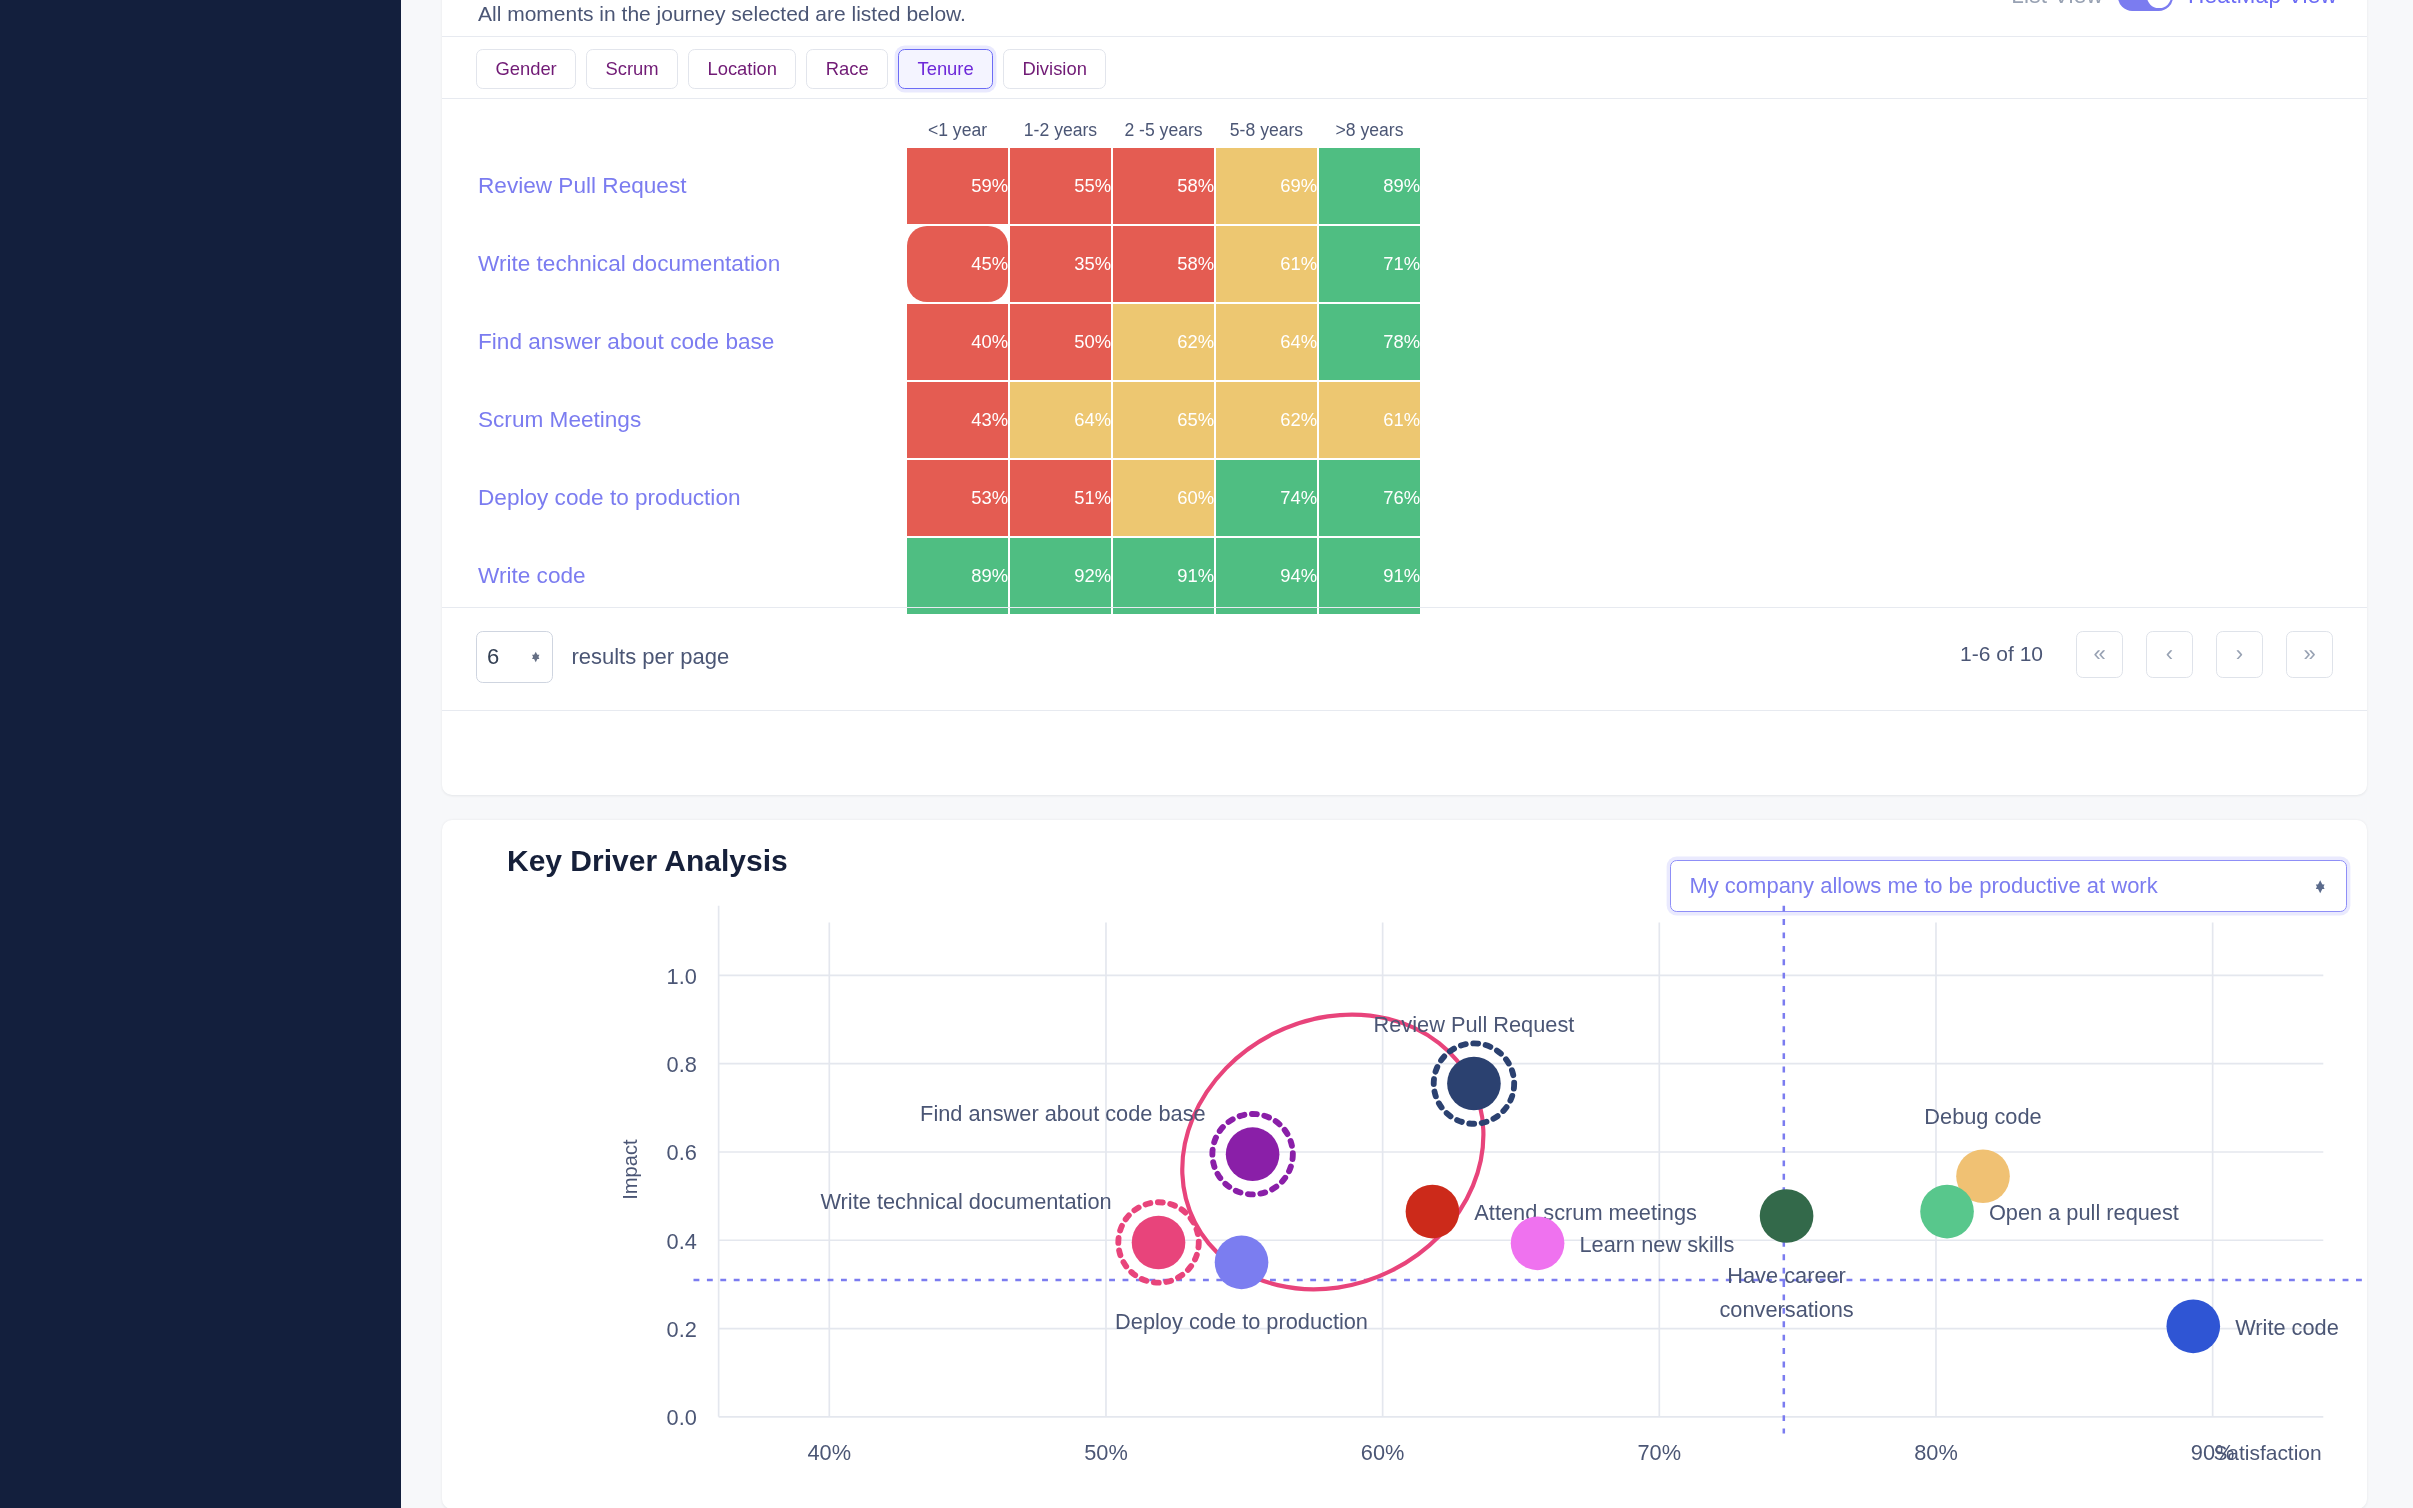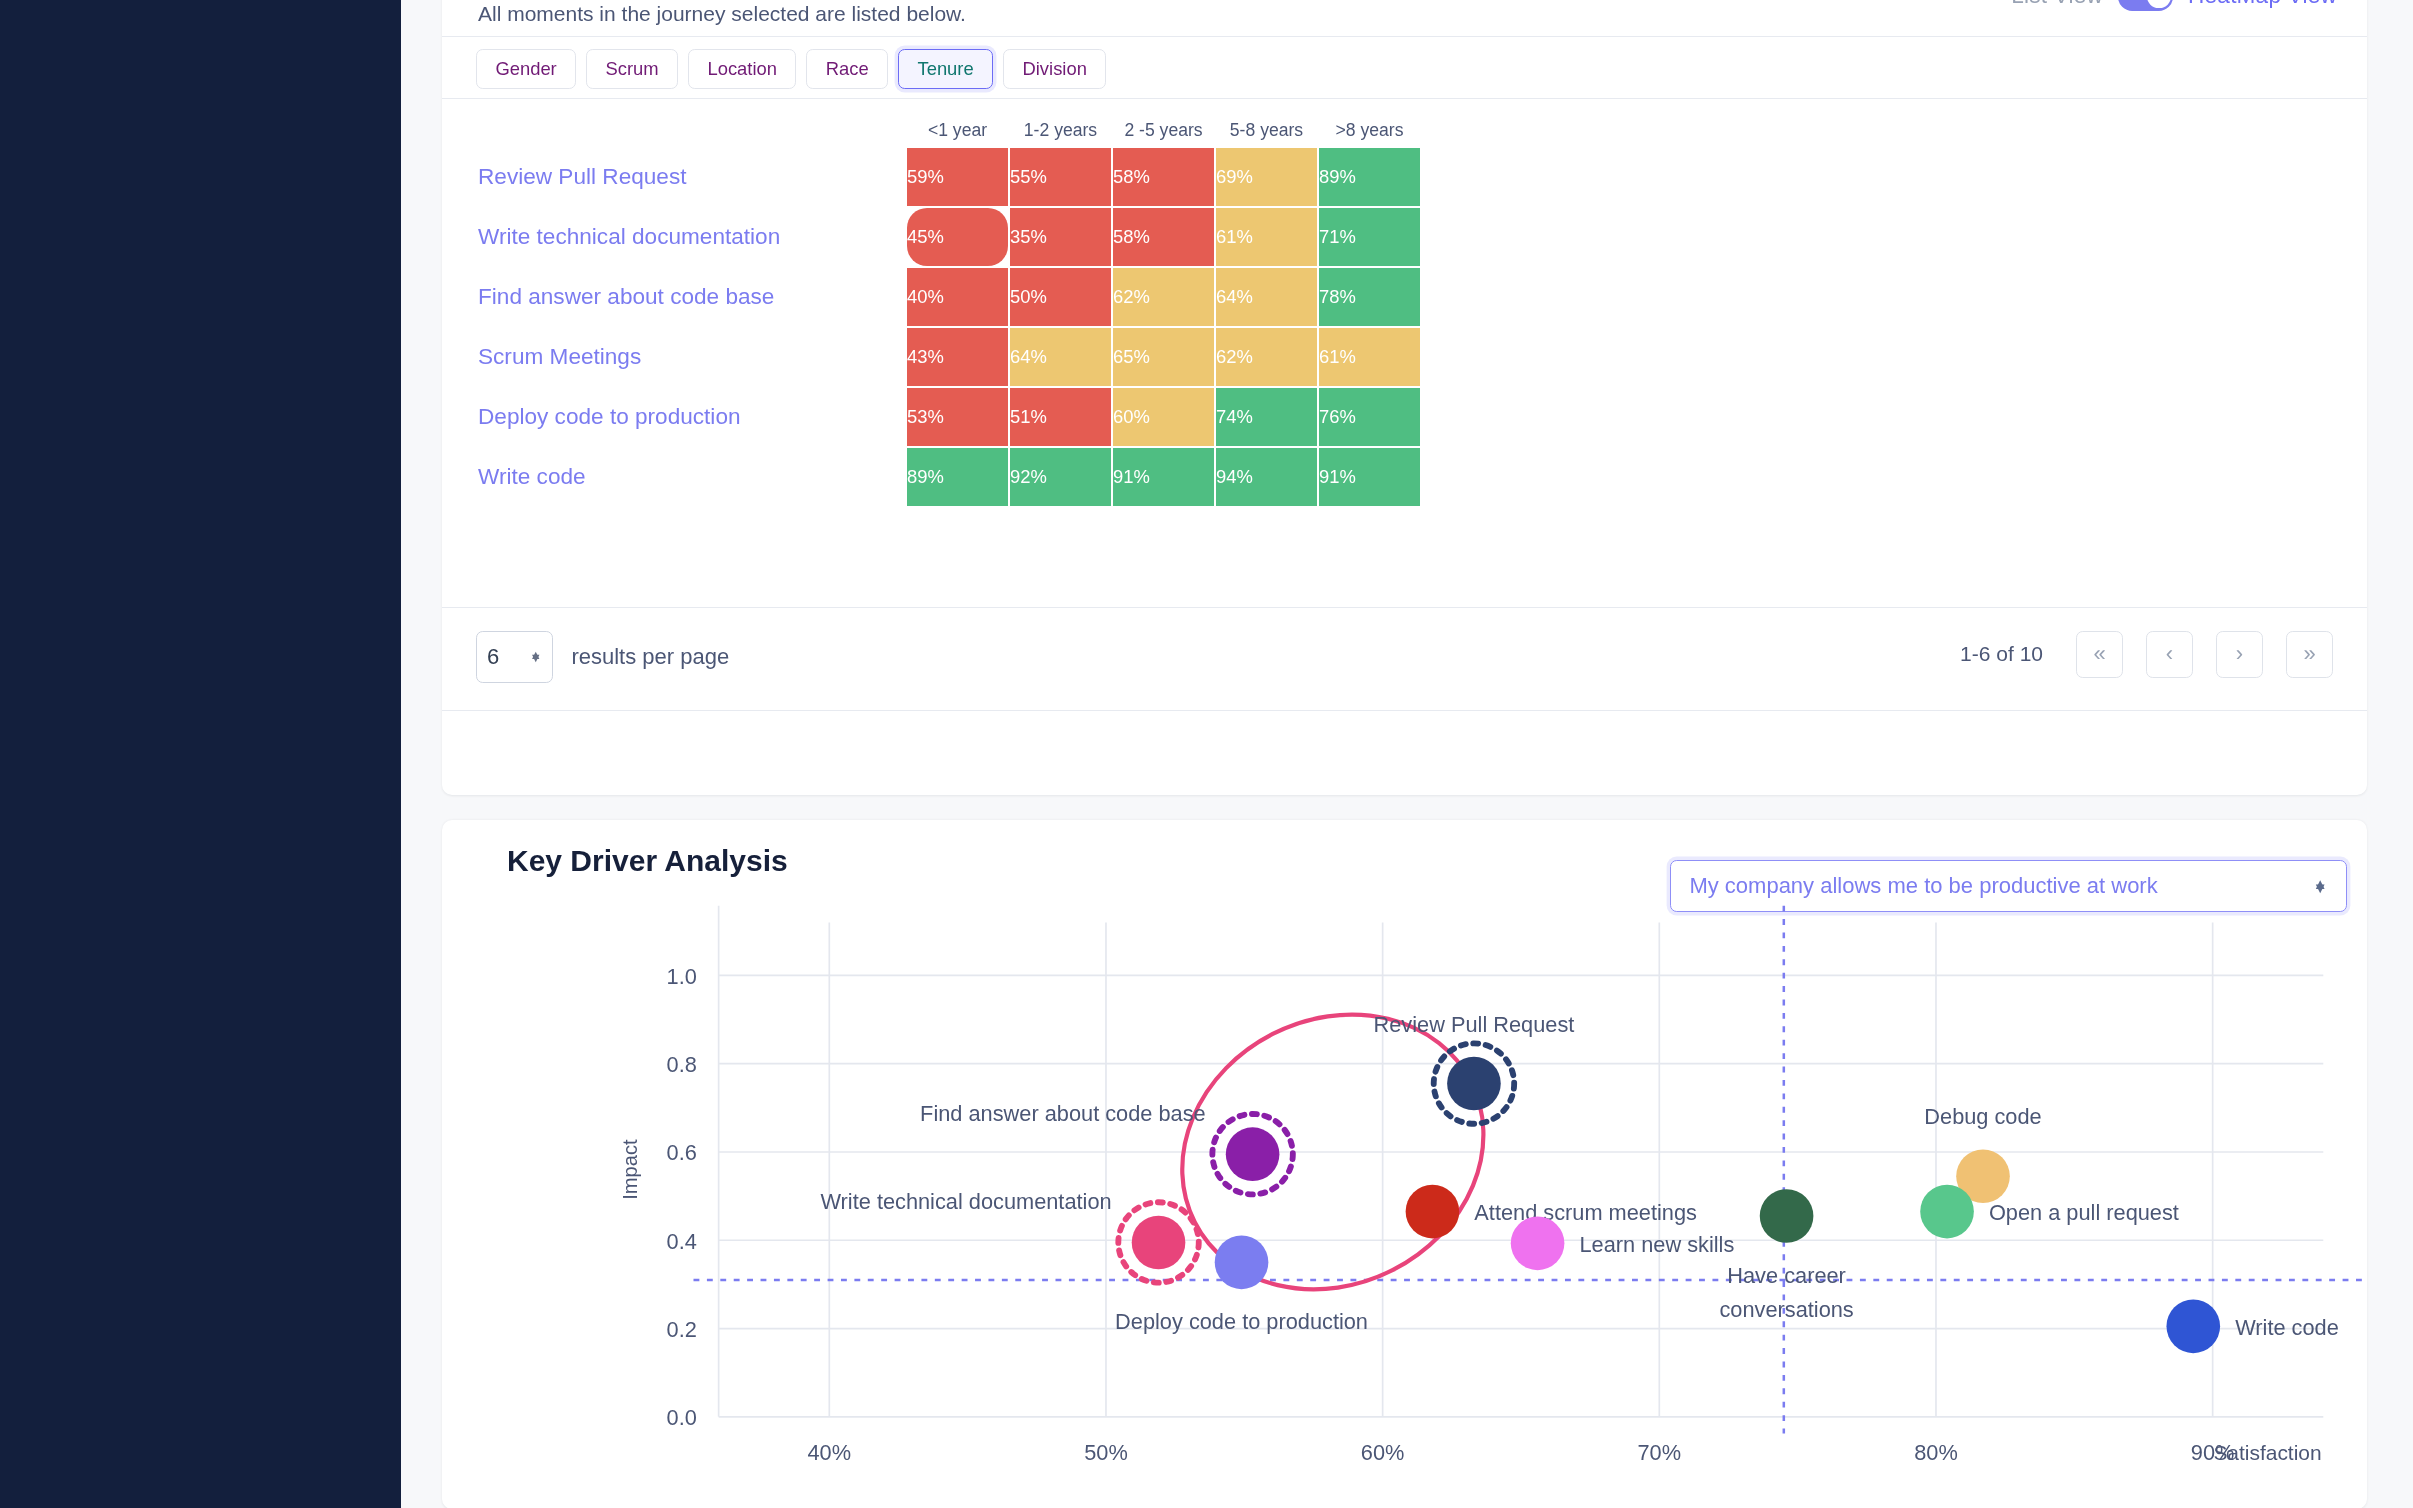--- a/index.html
+++ b/index.html
@@ -58,40 +58,40 @@
     display: flex; gap: 10px;
   }
   .chip {
     height: 40px; padding: 0 18.4px;
     display: flex; align-items: center; justify-content: center;
     border: 0.8px solid #e2e5ec; border-radius: 6.7px;
     background: #fff; color: #701a75; font-size: 18.4px;
     white-space: nowrap;
   }
   .chip.active {
-    border: 1.7px solid #6c6cf5; color: #0f766e;
+    border: 1.7px solid #6c6cf5; color: #6d28d9;
     background: #f4f4ff;
     box-shadow: 0 0 0 3.4px rgba(108,108,245,.15);
   }
 
   
   .hm { position: absolute; left: 34px; top: 198px; }
   .hm table { border-collapse: separate; border-spacing: 2.5px 2.5px; }
   .hm th.colh {
     width: 101px; font-size: 17.6px; font-weight: 400;
     color: #4b5675; padding-bottom: 5px; text-align: center;
     white-space: nowrap;
   }
   .hm th.rowh {
     width: 427px; text-align: left; font-weight: 400;
     font-size: 22.6px; color: #7b7cf0; padding-right: 17px;
     white-space: nowrap;
   }
   .hm td.cell {
-    width: 101px; height: 58px; text-align: left;
+    width: 101px; height: 76px; text-align: right;
     color: #ffffff; font-size: 18.4px;
   }
 
   
   .pagebar {
     position: absolute; left: 0; right: 0; top: 687px;
     height: 104px;
   }
   .perpage {
     position: absolute; left: 34px; top: 23.5px;

